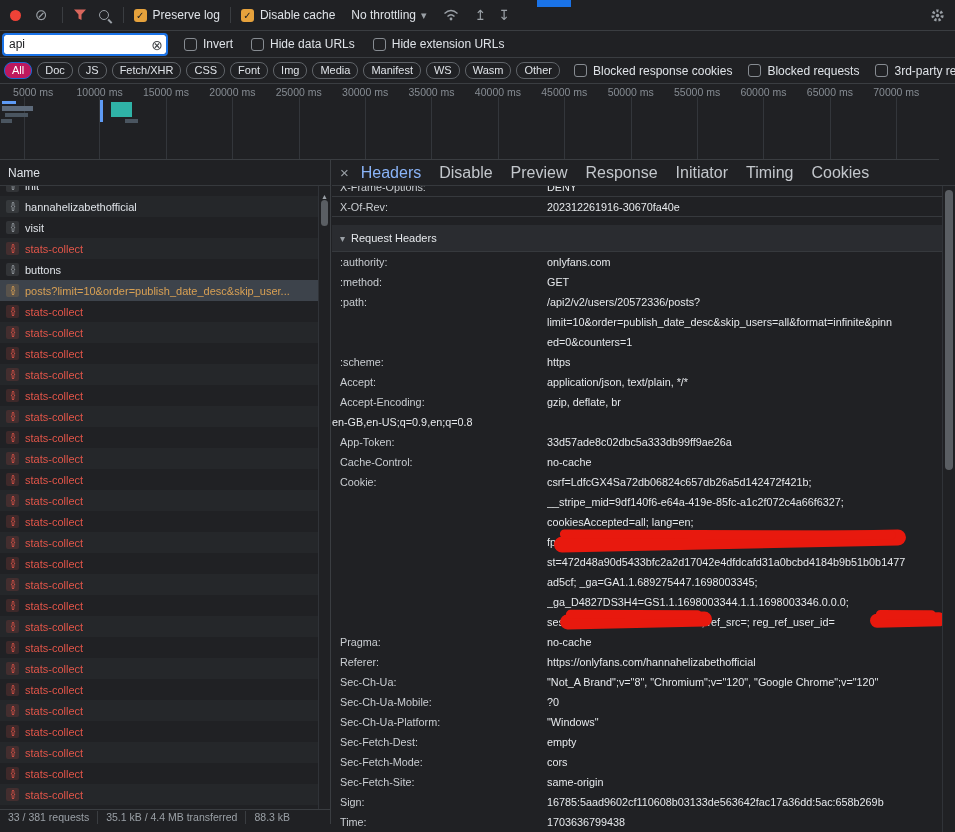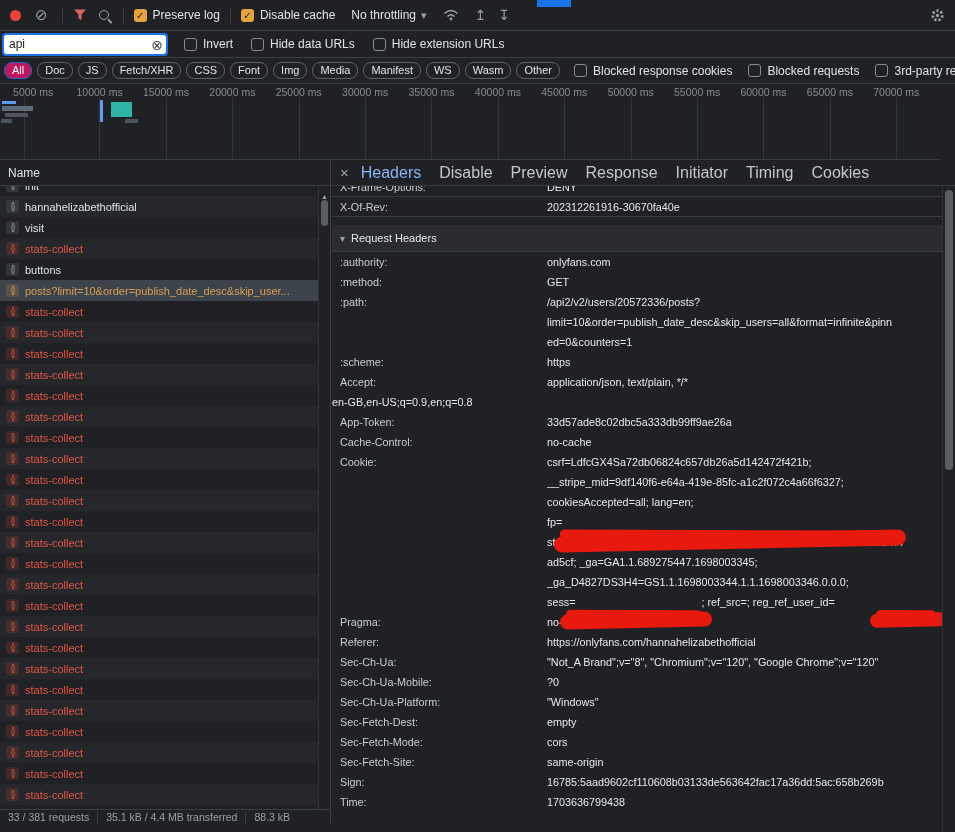--- a/index.html
+++ b/index.html
@@ -503,20 +503,24 @@
             <div class="hrow">
               <span class="hname">:scheme:</span>
               <span class="hval">https</span>
             </div>
 
             <div class="hrow">
               <span class="hname">Accept:</span>
               <span class="hval">application/json, text/plain, */*</span>
             </div>
 
+            <div class="hrow">
+              <span class="hname">Accept-Encoding:</span>
+              <span class="hval">gzip, deflate, br</span>
+            </div>
 
             <div class="hrow">
               <span class="hval">en-GB,en-US;q=0.9,en;q=0.8</span>
             </div>
 
             <div class="hrow">
               <span class="hname">App-Token:</span>
               <span class="hval">33d57ade8c02dbc5a333db99ff9ae26a</span>
             </div>
 

